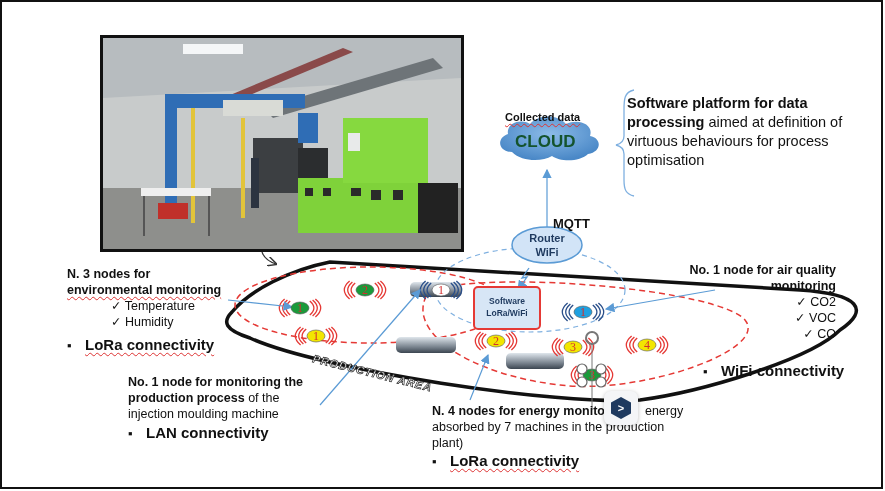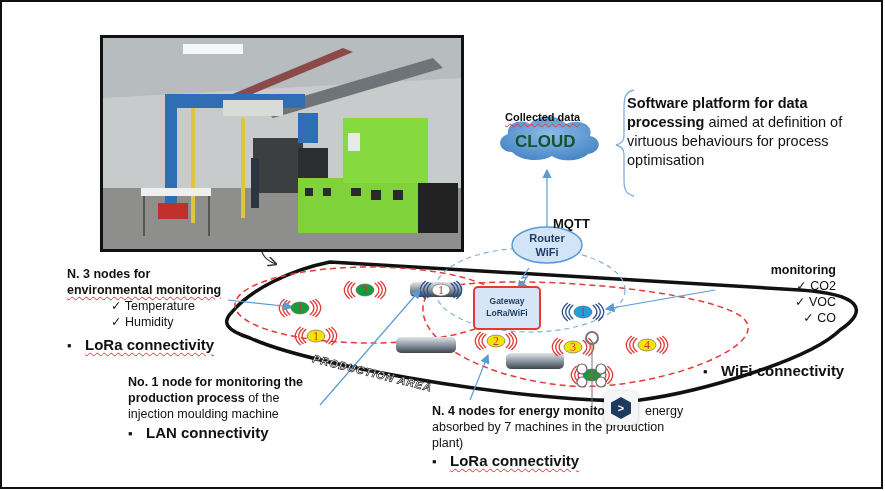--- a/index.html
+++ b/index.html
@@ -222,35 +222,36 @@
 <div class="abs" style="left:627px;top:94px;width:225px;font-size:14.5px;line-height:19px;">
   <span class="bold">Software platform for data processing</span><span> aimed at  definition of virtuous behaviours for process optimisation</span>
 </div>
 
 <div class="abs bold" style="left:522px;top:231px;width:50px;text-align:center;font-size:11px;line-height:14px;color:#1f3a5f;">
   <div>Router</div>
   <div>WiFi</div>
 </div>
 
 <div class="abs bold" style="left:474px;top:295px;width:66px;text-align:center;font-size:8.5px;line-height:12px;color:#1f3a5f;">
-  <div>Gateway</div>
+  <div>Software</div>
   <div>LoRa/WiFi</div>
 </div>
 
 <div class="abs txt" style="left:67px;top:266px;">
   <div class="bold">
     <span>N. 3 nodes for</span>
   </div>
   <div class="bold squig">environmental monitoring</div>
   <div style="padding-left:44px;" class="chk">Temperature</div>
   <div style="padding-left:44px;" class="chk">Humidity</div>
 </div>
 <div class="abs bul" style="left:67px;top:336px;"><span class="squig">LoRa connectivity</span></div>
 
 <div class="abs txt" style="right:49px;top:262px;text-align:right;">
+  <div class="bold">No. 1 node for air quality</div>
   <div class="bold">monitoring</div>
   <div class="chk">CO2</div>
   <div class="chk">VOC</div>
   <div class="chk">CO</div>
 </div>
 <div class="abs bul" style="left:703px;top:362px;"><span>WiFi connectivity</span></div>
 
 <div class="abs txt" style="left:128px;top:374px;width:200px;">
   <span class="bold">No. 1 node for monitoring the production process</span><span> of the injection moulding machine</span>
 </div>

